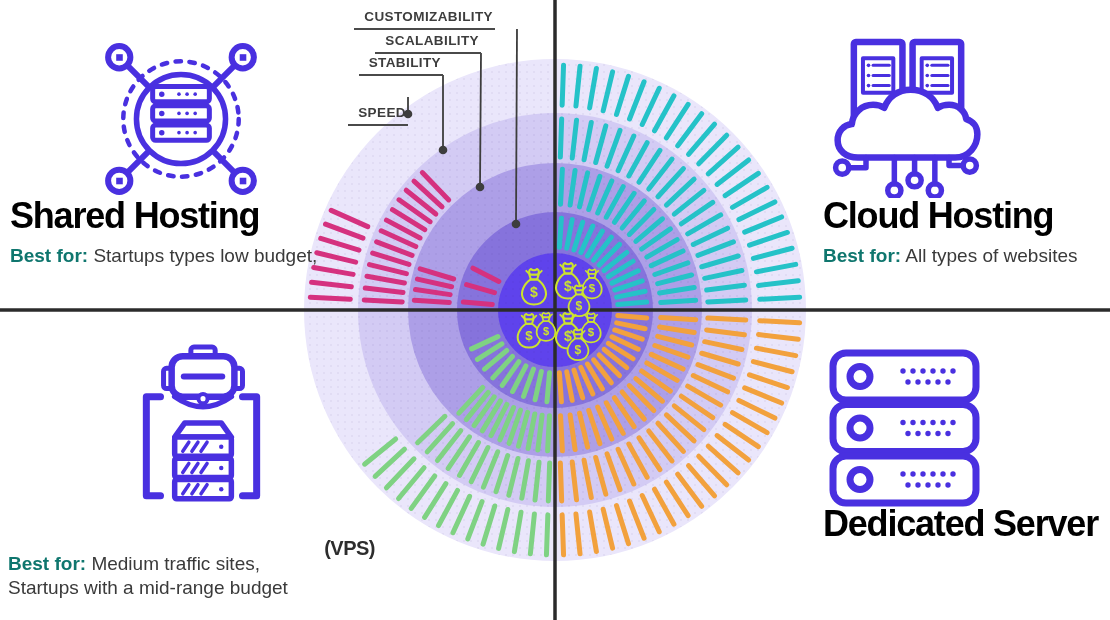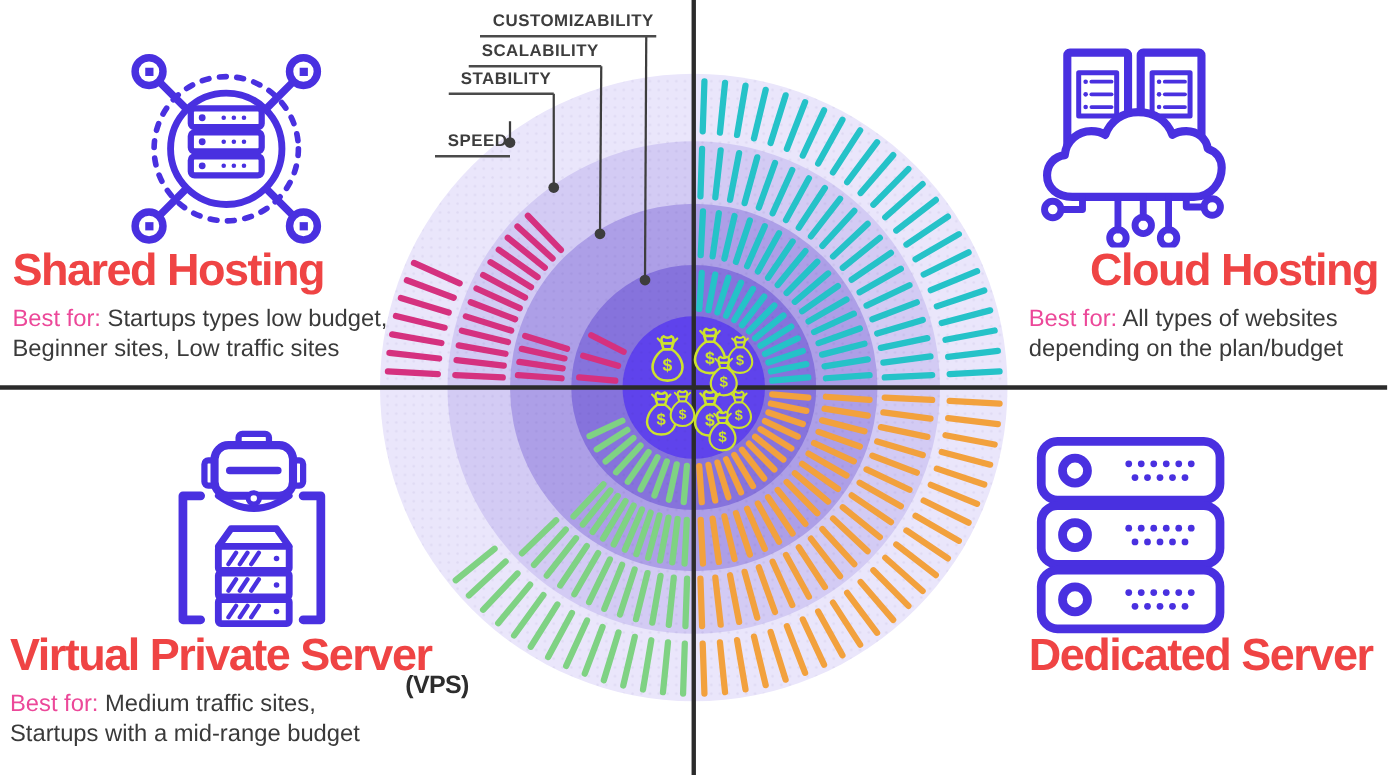--- a/index.html
+++ b/index.html
@@ -1,22 +1,22 @@
 <!DOCTYPE html>
 <html><head>
 <meta charset="utf-8">
 <style>
   html,body{margin:0;padding:0;background:#fff;}
   .stage{position:relative;width:1110px;height:620px;background:#ffffff;overflow:hidden;
          font-family:"Liberation Sans",sans-serif;}
   svg.chart{position:absolute;left:0;top:0;}
   .hosting-title{position:absolute;font-weight:700;font-size:36px;line-height:38px;
-                 letter-spacing:-1.2px;color:#ef4444;white-space:nowrap;}
+                 letter-spacing:-1.2px;color:#000000;white-space:nowrap;}
   .hosting-desc{position:absolute;font-size:19px;line-height:24px;color:#3a3a3a;white-space:nowrap;}
-  .hosting-desc b{font-weight:400;color:#ec4899;margin-top:36px;}
+  .hosting-desc b{font-weight:700;color:#0f766e;margin-top:36px;}
   .vps-subtitle{position:absolute;font-weight:700;font-size:20px;color:#2d2d2d;
                 width:367px;text-align:right;letter-spacing:-0.5px;}
   .metric-label{position:absolute;font-size:13.5px;line-height:16px;font-weight:700;color:#3d3d3d;
                 letter-spacing:.4px;border-bottom:2px solid #4a4a4a;padding:0 2px 3px 10px;
                 white-space:nowrap;}
   .corner-icon{position:absolute;color:var(--brand,#4930e0);}
   .corner-icon *{vector-effect:non-scaling-stroke;}
   .bag-line{stroke:var(--bag-stroke,#cde32d);fill:var(--bag-fill,none);
             stroke-width:2.5;stroke-linejoin:round;stroke-linecap:round;}
   .bag-tie{stroke:var(--bag-stroke,#cde32d);fill:none;stroke-width:2.2;stroke-linecap:round;}
@@ -293,21 +293,21 @@
         <line x1="481" y1="53" x2="480" y2="187" stroke="#3d3d3d" stroke-width="1.8"></line>
         <circle cx="480" cy="187" r="4.3" fill="#3d3d3d"></circle>
         <line x1="517" y1="29" x2="516" y2="224" stroke="#3d3d3d" stroke-width="1.8"></line>
         <circle cx="516" cy="224" r="4.3" fill="#3d3d3d"></circle>
       </g>
   </svg>
 
   <div class="metric-label" style="right:702px;top:77px;margin-top:28px;">SPEED</div>
   <div class="metric-label" style="right:667px;top:55px;">STABILITY</div>
   <div class="metric-label" style="right:629px;top:33px;">SCALABILITY</div>
-  <div class="metric-label" style="right:585px;top:9px;">CUSTOMIZABILITY</div>
+  <div class="metric-label" style="right:615px;top:9px;">CUSTOMIZABILITY</div>
 
   <svg class="corner-icon" style="left:100px;top:38px;" width="162" height="162" viewBox="0 0 160 160" fill="none" stroke="currentColor" stroke-linejoin="round" stroke-linecap="round">
     <g stroke-width="6">
       <line x1="27" y1="27" x2="48" y2="48"></line>
       <line x1="133" y1="27" x2="112" y2="48"></line>
       <line x1="27" y1="133" x2="48" y2="112"></line>
       <line x1="133" y1="133" x2="112" y2="112"></line>
       <circle cx="19" cy="19" r="11"></circle>
         <rect x="16" y="16" width="6.5" height="6.5" fill="currentColor" stroke="none"></rect>
       <circle cx="141" cy="19" r="11"></circle>
@@ -461,31 +461,28 @@
           <circle cx="111" cy="136" r="2.7"></circle>
           <circle cx="121" cy="136" r="2.7"></circle>
       </g>
     </g>
   </svg>
 
   <div class="hosting-title" style="left:10px;top:197px;">Shared Hosting</div>
   <div class="hosting-desc" style="left:10px;top:244px;">
     <b>Best for:</b>
     <span>Startups types low budget,</span><br>
-    <span>Beginner sites, Low traffic sites</span>
   </div>
 
-  <div class="hosting-title" style="left:872px;top:197px;">Cloud Hosting</div>
+  <div class="hosting-title" style="left:823px;top:197px;">Cloud Hosting</div>
   <div class="hosting-desc" style="left:823px;top:244px;">
     <b>Best for:</b>
     <span>All types of websites</span><br>
-    <span>depending on the plan/budget</span>
   </div>
 
-  <div class="hosting-title" style="left:8px;top:505px;">Virtual Private Server</div>
   <div class="vps-subtitle" style="left:8px;top:537px;">(VPS)</div>
   <div class="hosting-desc" style="left:8px;top:552px;">
     <b>Best for:</b>
     <span>Medium traffic sites,</span><br>
     <span>Startups with a mid-range budget</span>
   </div>
 
   <div class="hosting-title" style="left:823px;top:505px;">Dedicated Server</div>
 
 </div>

